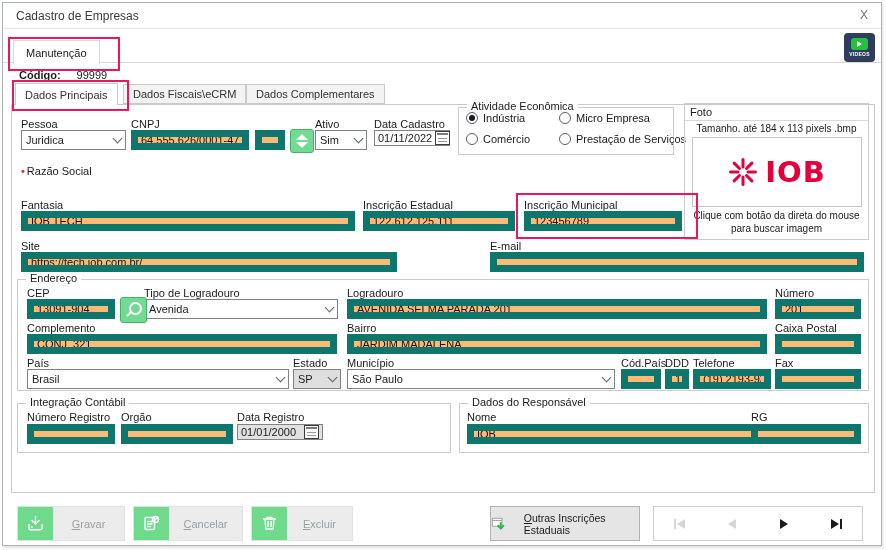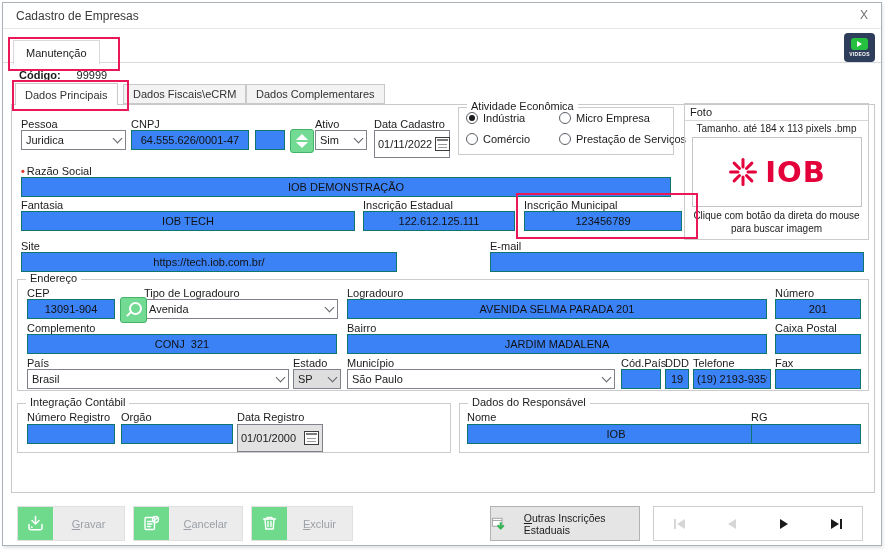--- a/index.html
+++ b/index.html
@@ -26,30 +26,30 @@
   .codigo b{font-weight:bold;margin-right:16px;}
   
   .tab{position:absolute;top:81px;height:20px;background:#f3f3f3;border:1px solid #c9c9c9;
        display:flex;align-items:center;padding:0 9px;box-sizing:border-box;color:#333;z-index:1;}
   .tab.active{top:80px;height:22px;background:#fff;border-bottom:none;z-index:3;}
   .panel{position:absolute;left:8px;top:101px;width:864px;height:389px;border:1px solid #c9c9c9;
          background:#fff;box-sizing:border-box;z-index:0;}
   
   .lbl{position:absolute;white-space:nowrap;z-index:4;}
   .req{color:#e03131;margin-right:2px;font-weight:bold;}
-  .inp{position:absolute;height:20px;border:1px solid #0f766e;background:#3b82f6;font:inherit;color:#111;
-       padding:0 3px;box-sizing:border-box;z-index:4;text-align:center;}
+  .inp{position:absolute;height:20px;border:7px solid #0f766e;background:#fdba74;font:inherit;color:#111;
+       padding:0 3px;box-sizing:border-box;z-index:4;}
   .cmb{position:absolute;height:20px;border:1px solid #7f8389;background:#fff;box-sizing:border-box;
        display:flex;align-items:center;z-index:4;}
   .cmb.gray{background:#dedede;}
   .cval{padding-left:4px;flex:1;white-space:nowrap;overflow:hidden;}
   .arr{width:16px;align-self:stretch;display:flex;align-items:center;justify-content:center;flex:none;}
   .chev{width:6px;height:6px;border-right:1.4px solid #5f6368;border-bottom:1.4px solid #5f6368;
         transform:rotate(45deg);margin-top:-3px;}
-  .datebox{position:absolute;height:28px;border:1px solid #7f8389;background:#fff;box-sizing:border-box;
+  .datebox{position:absolute;height:16px;border:1px solid #7f8389;background:#fff;box-sizing:border-box;
            display:flex;align-items:center;padding:0 3px;gap:3px;z-index:4;}
   .datebox.gray{background:#e2e2e2;}
   .dval{flex:1;}
   .cal{width:15px;height:14px;border:1px solid #3c3c3c;background:#fff;box-sizing:border-box;position:relative;flex:none;}
   .cal::before{content:"";position:absolute;left:1px;right:1px;top:1px;height:2px;background:#7a7a7a;}
   .cal::after{content:"";position:absolute;left:2px;top:6px;width:9px;height:1px;background:#9a9a9a;box-shadow:0 3px 0 #9a9a9a;}
   .grp{position:absolute;border:1px solid #cbcbcb;box-sizing:border-box;z-index:3;}
   .glabel{position:absolute;top:-8px;left:8px;background:#fff;padding:0 4px;white-space:nowrap;}
   .radio-item{position:absolute;display:flex;align-items:center;gap:5px;z-index:4;}
   .rb{width:12px;height:12px;border:1px solid #5a5f66;border-radius:50%;background:#fff;box-sizing:border-box;flex:none;}
@@ -187,21 +187,20 @@
           <line x1="9.2" y1="14.8" x2="4.9" y2="19.1"></line>
             <line x1="14.8" y1="9.2" x2="19.1" y2="4.9"></line>
         </g>
       </svg>
       <span class="logo-text">IOB</span>
     </div>
     <div class="foto-cap">Clique com botão da direta do mouse para buscar imagem</div>
   </div>
 
   <span class="lbl" style="left:18px;top:162px"><span class="req">•</span><span>Razão Social</span></span>
-  <input class="inp" style="left: 18px; top: 174px; width: 650px;" value="IOB DEMONSTRAÇÃO">
 
   <span class="lbl" style="left:18px;top:196px">Fantasia</span>
   <input class="inp" style="left: 18px; top: 208px; width: 334px;" value="IOB TECH">
   <span class="lbl" style="left:360px;top:196px">Inscrição Estadual</span>
   <input class="inp" style="left: 360px; top: 208px; width: 152px;" value="122.612.125.111">
   <span class="lbl" style="left:521px;top:196px">Inscrição Municipal</span>
   <input class="inp" style="left: 521px; top: 208px; width: 158px;" value="123456789">
 
   <span class="lbl" style="left:18px;top:237px">Site</span>
   <input class="inp" style="left: 18px; top: 249px; width: 376px;" value="https://tech.iob.com.br/">

